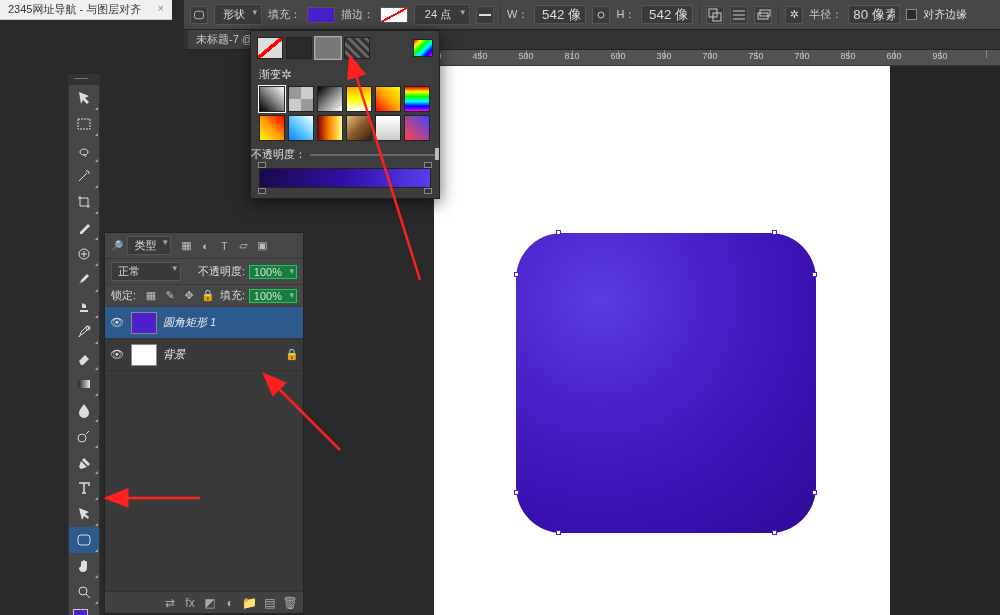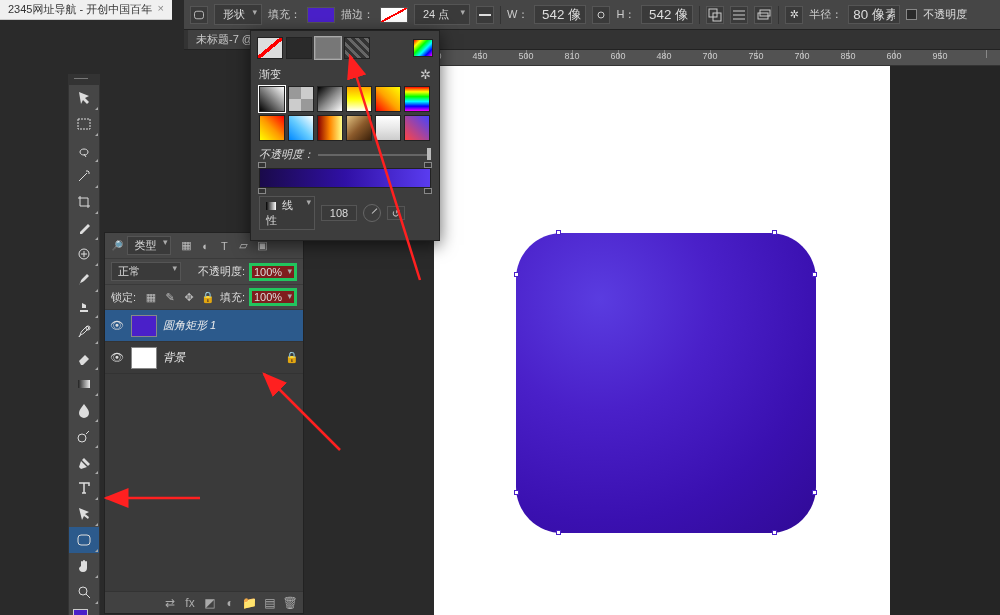--- a/index.html
+++ b/index.html
@@ -2,21 +2,21 @@
 <html><head>
 <meta charset="utf-8">
 <style>
   * { box-sizing: border-box; margin: 0; padding: 0; font-family: "Microsoft YaHei", Arial, sans-serif; }
   body { width: 1000px; height: 615px; background: #2a2a2a; overflow: hidden; position: relative; color: #ddd; font-size: 11px; }
   .browser-tab { position: absolute; top: 0; left: 0; height: 20px; background: #f0f0f0; color: #333; padding: 2px 8px; font-size: 11px; border-bottom: 1px solid #ccc; width: 172px; overflow: hidden; white-space: nowrap; }
   .close-x { position: absolute; right: 8px; top: 2px; color: #888; }
   .options-bar { position: absolute; top: 0; left: 184px; right: 0; height: 30px; background: #464646; display: flex; align-items: center; gap: 6px; padding: 0 6px; border-bottom: 1px solid #222; }
   .ob-icon { width: 18px; height: 18px; border: 1px solid #555; background: #3a3a3a; display: flex; align-items: center; justify-content: center; }
   .ob-icon svg { width: 12px; height: 12px; }
-  .ob-select { background: #3a3a3a; border: 1px solid #555; color: #ddd; padding: 2px 16px 2px 8px; position: relative; }
+  .ob-select { background: #3a3a3a; border: 1px solid #555; color: #ddd; padding: 2px 16px 2px 8px; position: relative; text-align: center; }
   .ob-select::after { content: "▾"; position: absolute; right: 4px; top: 2px; font-size: 9px; color: #aaa; }
   .ob-label { color: #ccc; }
   .ob-swatch { width: 28px; height: 16px; border: 1px solid #555; }
   .fill-swatch { background: #4a20c9; }
   .stroke-swatch { background: linear-gradient(to bottom right, #fff 0 46%, red 46% 54%, #fff 54% 100%); }
   .ob-input { background: #3a3a3a; border: 1px solid #555; color: #ddd; padding: 1px 4px; width: 52px; text-align: right; }
   .ob-divider { width: 1px; height: 18px; background: #333; }
   .ob-mini { width: 18px; height: 18px; background: #3a3a3a; border: 1px solid #555; display:flex; align-items:center; justify-content:center; }
   .checkbox-box { width:11px; height:11px; border:1px solid #888; background:#2a2a2a; display:inline-block; vertical-align:middle; margin-right:3px; }
   .checkbox-box.checked { background:#555; }
@@ -52,21 +52,21 @@
   .layers-panel { position: absolute; top: 232px; left: 104px; width: 200px; height: 382px; background: #464646; border: 1px solid #222; display:flex; flex-direction:column; }
   .panel-tabs { display:flex; background:#353535; border-bottom:1px solid #222; }
   .panel-tab { padding: 3px 10px; font-size:11px; color:#bbb; }
   .panel-tab.active { background:#464646; color:#eee; }
   .panel-menu-icon { margin-left:auto; padding:3px 6px; color:#aaa; }
   .panel-row { display:flex; align-items:center; gap:4px; padding:3px 6px; border-bottom:1px solid #3a3a3a; }
   .panel-select { background:#3a3a3a; border:1px solid #555; color:#ddd; padding:1px 14px 1px 6px; position:relative; font-size:11px; }
   .panel-select::after { content:"▾"; position:absolute; right:3px; top:0; font-size:9px; color:#aaa; }
   .panel-icons { display:flex; gap:5px; margin-left:4px; }
   .panel-icons span { width:14px; height:14px; display:flex; align-items:center; justify-content:center; color:#bbb; font-size:11px; }
-  .panel-input-pct { background:#7f1d1d; border:3px solid #22c55e; color:#ddd; width:48px; text-align:right; padding:0 14px 0 2px; font-size:11px; position:relative; }
+  .panel-input-pct { background:#15803d; border:1px solid #22c55e; color:#ddd; width:48px; text-align:right; padding:0 14px 0 2px; font-size:11px; position:relative; }
   .panel-input-pct::after { content:"▾"; position:absolute; right:2px; top:0; font-size:9px; color:#aaa; }
   .layer-list { flex:1; background:#3a3a3a; overflow:auto; }
   .layer-item { display:flex; align-items:center; height:32px; border-bottom:1px solid #333; padding:0 4px; gap:6px; }
   .layer-item.selected{ background:#2c5a8c; }
   .eye-col { width:16px; display:flex; align-items:center; justify-content:center; }
   .layer-thumb { width:26px; height:22px; background:#fff; border:1px solid #888; display:flex; align-items:center; justify-content:center; }
   .layer-thumb.shape-thumb { background:#4a20c9; }
   .layer-name { flex:1; font-size:11px; font-style: italic; color:#eee; }
   .lock-col { width:14px; color:#aaa; font-size:11px; text-align:center; }
   .panel-footer { height:22px; background:#414141; border-top:1px solid #333; display:flex; align-items:center; justify-content:flex-end; gap:6px; padding:0 6px; }
@@ -75,46 +75,46 @@
   
   .grad-pop { position: absolute; top: 30px; left: 250px; width: 190px; background: #3d3d3d; border: 1px solid #222; box-shadow: 0 4px 16px rgba(0,0,0,.6); padding-bottom: 6px; }
   .grad-head { display:flex; gap:3px; padding:6px 6px 4px 6px; align-items:center; }
   .fill-type-btn { width:26px; height:22px; border:1px solid #222; display:flex; align-items:center; justify-content:center; }
   .fill-none { background:linear-gradient(to bottom right,#ddd 0 44%, red 44% 56%, #ddd 56% 100%); }
   .fill-solid { background:#2a2a2a; }
   .fill-grad { background:#777; border:1px solid #888; }
   .fill-pattern { background: repeating-linear-gradient(45deg,#333 0 3px,#666 3px 6px); }
   .spacer { flex:1; }
   .rainbow-btn { width:20px; height:18px; background: linear-gradient(135deg,#f00,#ff0,#0f0,#0ff,#00f,#f0f); border:1px solid #222; }
-  .grad-section-title { display:flex; align-items:center; justify-content:space-between; padding: 0 8px; margin-top:4px; }
+  .grad-section-title { display:flex; align-items:center; justify-content:flex-start; padding: 0 8px; margin-top:4px; }
   .gear-icon { color:#ccc; font-size:13px; }
   .preset-grid { display:grid; grid-template-columns: repeat(6, 26px); gap:3px; padding:4px 8px; }
   .preset { width:26px; height:26px; border:1px solid #222; }
   .preset.sel { outline:1px solid #fff; }
-  .opacity-row { display:flex; align-items:center; gap:4px; padding:2px 8px;font-style:italic; }
+  .opacity-row { display:flex; align-items:center; gap:4px; padding:2px 0; }
   .slider-track { flex:1; height:14px; position:relative; }
   .slider-track .bar{ position:absolute; top:6px; left:0; right:0; height:2px; background:#666; }
   .slider-track .knob{ position:absolute; top:0; width:4px; height:12px; background:#bbb; }
   .grad-bar { margin:4px 8px; height:20px; background:linear-gradient(to right,#1a0a4a,#3010a5,#5a3cf0); border:1px solid #222; position:relative; }
   .grad-stop-top { position:absolute; top:-7px; width:8px; height:6px; background:#333; border:1px solid #888; }
   .grad-stop-bot { position:absolute; bottom:-7px; width:8px; height:6px; background:#333; border:1px solid #888; }
   .style-row { display:flex; align-items:center; gap:6px; padding:4px 8px; }
   .angle-dial { width:18px; height:18px; border:1px solid #666; border-radius:50%; position:relative; }
   .angle-dial::after{ content:""; position:absolute; top:50%; left:50%; width:7px; height:1px; background:#ccc; transform-origin:left center; transform:rotate(-45deg); }
   .reverse-btn { width:18px; height:14px; border:1px solid #555; display:flex; align-items:center; justify-content:center; color:#ccc; font-size:10px; }
   .checkbox-inline { display:flex; align-items:center; gap:3px; }
 
   
   .arrow-svg { position:absolute; pointer-events:none; }
 </style>
 </head>
 <body>
 
 <div class="browser-tab">
-  <span>2345网址导航 - 开创中国百年</span>
+  <span>2345网址导航 - 与图层对齐</span>
   <span class="close-x">×</span>
 </div>
 
 <div class="options-bar">
   <div class="ob-icon">
     <svg viewBox="0 0 16 16">
         <rect x="2" y="3" width="12" height="10" rx="3" fill="none" stroke="#ddd"></rect>
       </svg>
   </div>
   <div class="ob-select"><span>形状</span></div>
@@ -157,41 +157,41 @@
         <rect x="3" y="6" width="10" height="6" fill="none" stroke="#ccc"></rect>
         <rect x="5" y="3" width="10" height="6" fill="none" stroke="#ccc"></rect>
       </svg>
     </div>
   <div class="ob-divider"></div>
   <div class="ob-mini">✲</div>
   <span class="ob-label">半径：</span>
   <input class="ob-input" value="80 像素" style="">
   <span class="checkbox-inline">
       <span class="checkbox-box"></span>
-      <span>不透明度</span>
+      <span>对齐边缘</span>
     </span>
 </div>
 
 <div class="doc-tabs">
   <div class="doc-tab"><span>未标题-7 @</span></div>
 </div>
 
 <div class="ruler-h" id="rulerH">
     <div class="ruler-tick-h" style="left: 0px;"></div>
     <div class="ruler-label-h" style="left: 0px;">400</div>
     <div class="ruler-tick-h" style="left: 46px;"></div>
     <div class="ruler-label-h" style="left: 46px;">450</div>
     <div class="ruler-tick-h" style="left: 92px;"></div>
     <div class="ruler-label-h" style="left: 92px;">500</div>
     <div class="ruler-tick-h" style="left: 138px;"></div>
     <div class="ruler-label-h" style="left: 138px;">810</div>
     <div class="ruler-tick-h" style="left: 184px;"></div>
     <div class="ruler-label-h" style="left: 184px;">600</div>
     <div class="ruler-tick-h" style="left: 230px;"></div>
-    <div class="ruler-label-h" style="left: 230px;">480</div>
+    <div class="ruler-label-h" style="left: 230px;">390</div>
     <div class="ruler-tick-h" style="left: 276px;"></div>
     <div class="ruler-label-h" style="left: 276px;">700</div>
     <div class="ruler-tick-h" style="left: 322px;"></div>
     <div class="ruler-label-h" style="left: 322px;">750</div>
     <div class="ruler-tick-h" style="left: 368px;"></div>
     <div class="ruler-label-h" style="left: 368px;">700</div>
     <div class="ruler-tick-h" style="left: 414px;"></div>
     <div class="ruler-label-h" style="left: 414px;">850</div>
     <div class="ruler-tick-h" style="left: 460px;"></div>
     <div class="ruler-label-h" style="left: 460px;">600</div>
@@ -445,29 +445,20 @@
         <div class="bar"></div>
         <div class="knob" style="right:0"></div>
       </div>
   </div>
   <div class="grad-bar">
     <div class="grad-stop-top" style="left:-2px"></div>
     <div class="grad-stop-top" style="right:-2px"></div>
     <div class="grad-stop-bot" style="left:-2px"></div>
     <div class="grad-stop-bot" style="right:-2px"></div>
   </div>
-  <div class="style-row">
-    <div class="panel-select" style="width:56px">
-      <span style="display:inline-block;width:10px;height:8px;background:linear-gradient(to right,#000,#fff);vertical-align:middle;margin-right:3px"></span>
-      <span>线性</span>
-    </div>
-    <div class="ob-input" style="width:36px; text-align:center"><span>108</span></div>
-    <div class="angle-dial"></div>
-    <div class="reverse-btn">↺</div>
-  </div>
 </div>
 
 <svg class="arrow-svg" style="top:0;left:0;width:1000px;height:615px">
   <defs>
       <marker id="ah" markerWidth="10" markerHeight="8" refX="9" refY="4" orient="auto">
         <path d="M0,0 L10,4 L0,8 Z" fill="#ff2020"></path>
       </marker>
     </defs>
   <line x1="420" y1="280" x2="350" y2="56" stroke="#ff2020" stroke-width="2.5" marker-end="url(#ah)"></line>
   <line x1="340" y1="450" x2="264" y2="374" stroke="#ff2020" stroke-width="2.5" marker-end="url(#ah)"></line>

